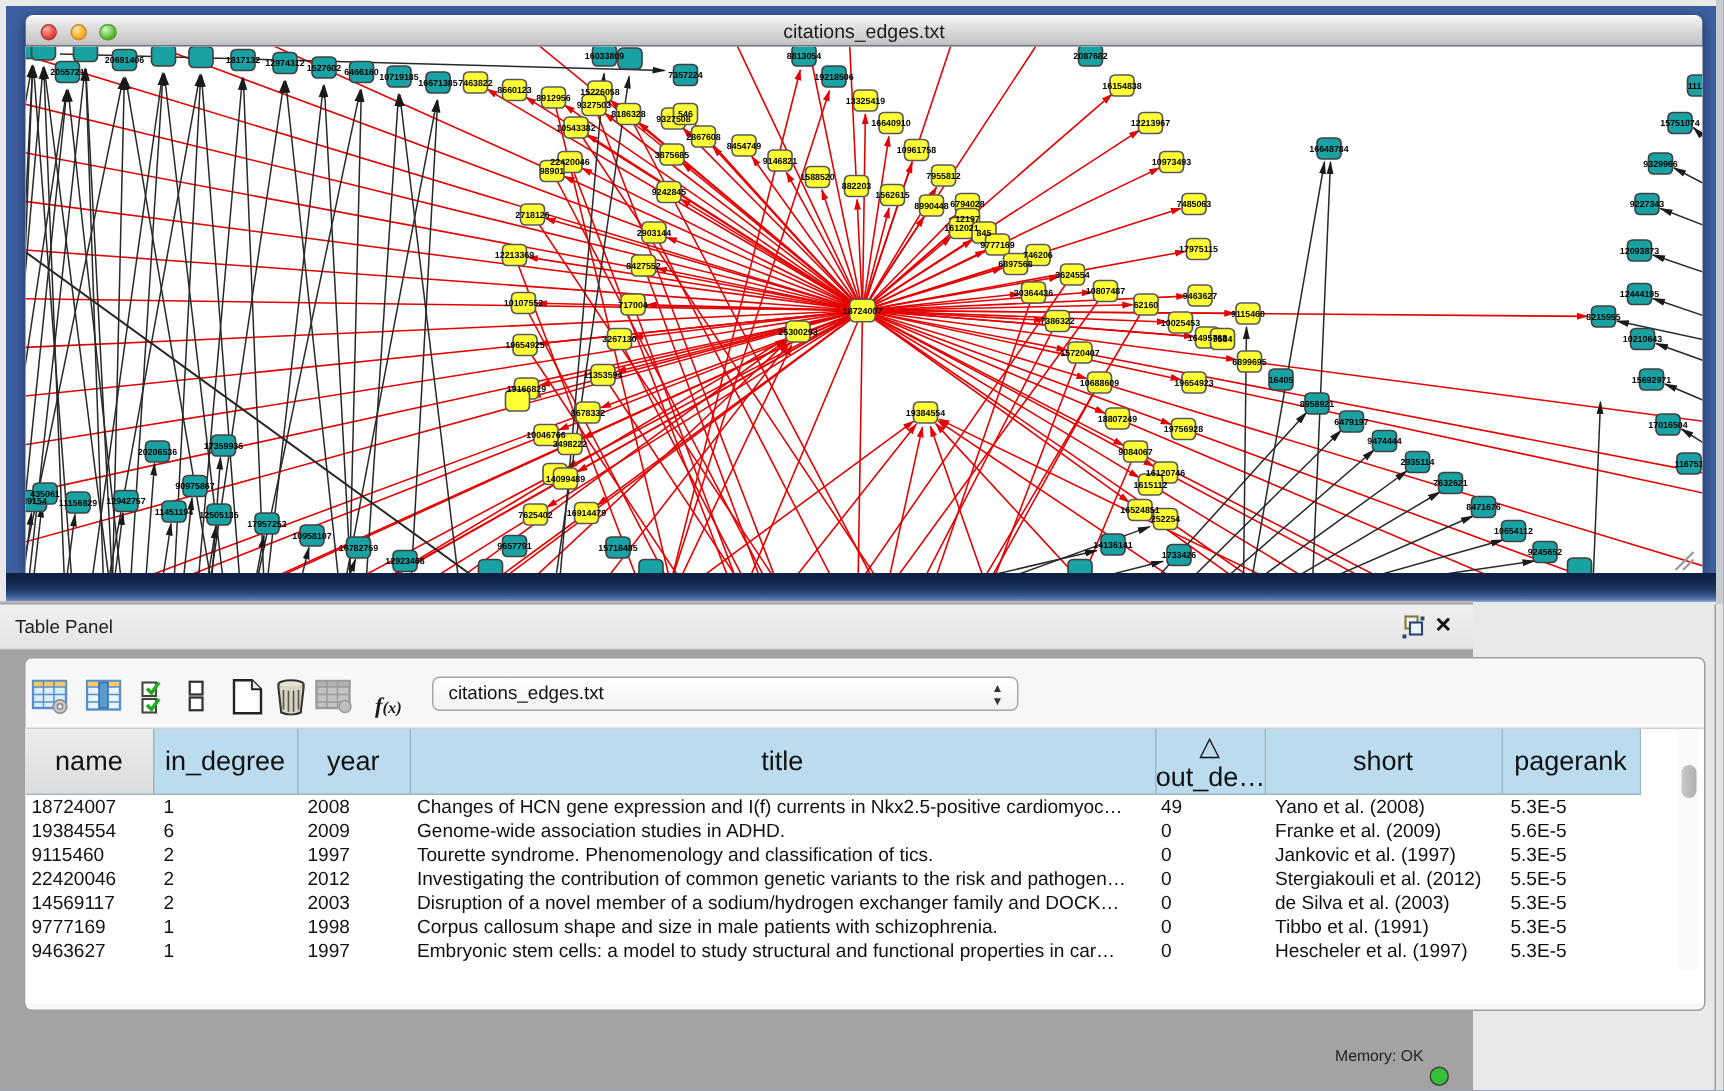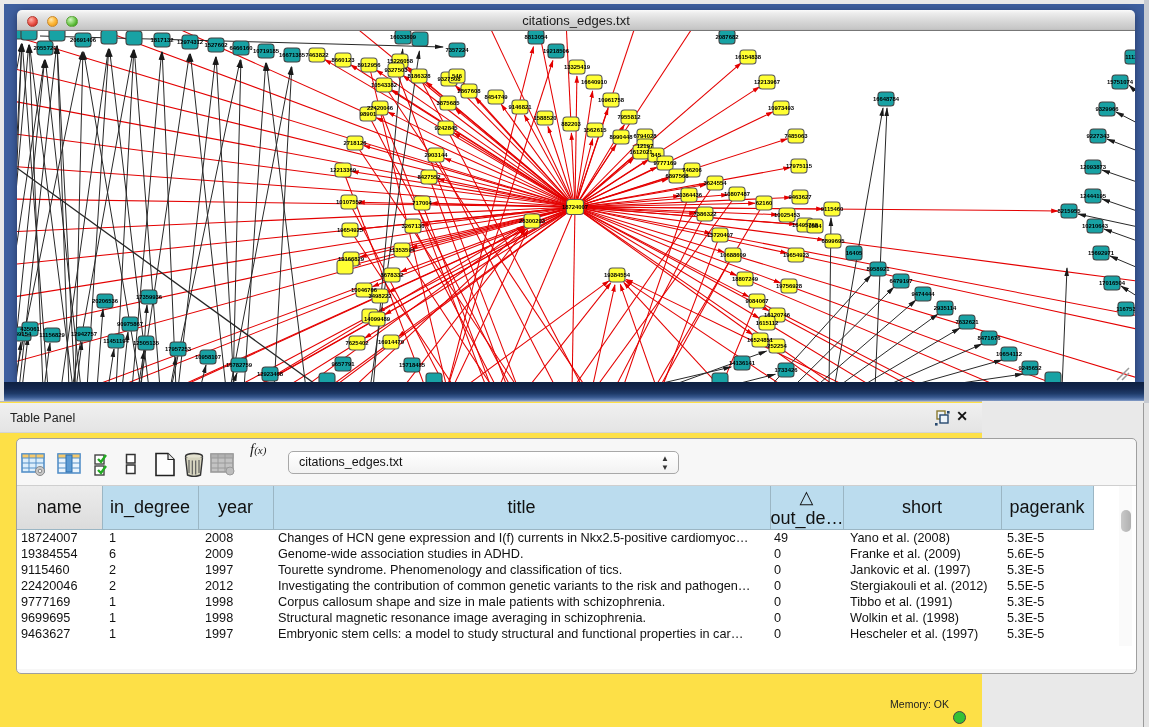--- a/index.html
+++ b/index.html
@@ -19,21 +19,21 @@
 #gcanvas{position:absolute;left:0;top:21px;width:1118px;height:351px;background:#fff;overflow:hidden}
 #gcanvas svg{display:block}
 .r{stroke:#e40000;stroke-width:1.05;fill:none}
 .k{stroke:#282828;stroke-width:1;fill:none}
 .k2{stroke:#262626;stroke-width:1.3;fill:none}
 .nt{fill:#18a2a4;stroke:#404040;stroke-width:1.1}
 .ny{fill:#ffff33;stroke:#585858;stroke-width:1.1}
 .nl{font-size:5.9px;font-weight:bold;fill:#000;text-anchor:middle;font-family:"Liberation Sans",sans-serif}
 #rstrip{position:absolute;right:0;top:0;width:5px;height:403px;background:#c6cad1}
 #rstrip2{position:absolute;right:0;top:403px;width:6px;height:324px;background:#e4e4e4;border-left:1px solid #9a9a9a}
-#tpanel{position:absolute;left:0;top:401px;width:982px;height:326px;background:#fde047;border-top:1px solid #bbb}
+#tpanel{position:absolute;left:0;top:401px;width:982px;height:326px;background:#a3a3a3;border-top:1px solid #bbb}
 #tpbar{position:absolute;left:0;top:1px;width:100%;height:30px;background:linear-gradient(180deg,#f0f0f0,#e4e4e4);border-bottom:1px solid #d4d4d4}
 #tpbar .lbl{position:absolute;left:10px;top:8px;font-size:12.5px;color:#222}
 #dockic{position:absolute;right:31px;top:7px}
 #closeic{position:absolute;right:14px;top:5px;font-size:14px;font-weight:bold;color:#111}
 #container{position:absolute;left:16px;top:36px;width:1121px;height:236px;background:#f7f7f7;
  border:1px solid #9f9f9f;border-radius:5px}
 .tbicon{position:absolute;top:13px}
 #combo{position:absolute;left:271px;top:12px;width:391px;height:23px;background:linear-gradient(180deg,#fff,#f2f2f2);
  border:1px solid #a8a8a8;border-radius:5px;font-size:12.5px;color:#111;line-height:21px;padding-left:10px}
 #combo .arr{position:absolute;right:9px;top:2px;font-size:8px;color:#333;line-height:9px;text-align:center}
@@ -633,21 +633,21 @@
  <ellipse cx="12" cy="4.5" rx="8.5" ry="3" fill="#e4e2d0" stroke="#333" stroke-width="1.4"></ellipse>
  <path d="M3.5 5.5 L5.5 23 Q12 26 18.5 23 L20.5 5.5" fill="#d6d4bf" stroke="#333" stroke-width="1.4"></path>
  <path d="M7 8v13M10.3 8.5v14M13.7 8.5v14M17 8v13" stroke="#555" stroke-width="1.1"></path>
 </svg>
 <svg class="tbicon" style="left:193px" width="26" height="24" viewBox="0 0 26 24">
  <rect x="1" y="2" width="22" height="18" fill="#c3c3c3" stroke="#9a9a9a" stroke-width="1.6"></rect>
  <rect x="1" y="2" width="22" height="4" fill="#b2b2b2" stroke="#9a9a9a" stroke-width="1"></rect>
  <path d="M1 11h22M1 16h22M8 2v18M15 2v18" stroke="#9a9a9a" stroke-width="1"></path>
  <circle cx="20" cy="19" r="4" fill="#bdbdbd" stroke="#999"></circle>
 </svg>
-<div class="tbicon" style="left:233px;top:2px;font-size:15px;font-style:italic;font-weight:normal;color:#1a1a1a;font-family:'Liberation Serif',serif">f<span style="font-size:11px">(x)</span></div>
+<div class="tbicon" style="left:233px;top:24px;font-size:15px;font-style:italic;font-weight:bold;color:#1a1a1a;font-family:'Liberation Serif',serif">f<span style="font-size:11px">(x)</span></div>
 
     <div id="combo">citations_edges.txt<span class="arr">▲<br>▼</span></div>
     <div id="tblwrap">
         <table class="dt">
           <colgroup>
             <col style="width:85px">
             <col style="width:96px">
             <col style="width:75px">
             <col style="width:497px">
             <col style="width:73px">
@@ -694,35 +694,35 @@
             <tr>
               <td class="c1">22420046</td>
               <td class="c2">2</td>
               <td class="c3">2012</td>
               <td class="c4">Investigating the contribution of common genetic variants to the risk and pathogen…</td>
               <td class="c5">0</td>
               <td class="c6">Stergiakouli et al. (2012)</td>
               <td class="c7">5.5E‑5</td>
             </tr>
             <tr>
+              <td class="c1">14569117</td>
+              <td class="c2">2</td>
+              <td class="c3">2003</td>
+              <td class="c4">Disruption of a novel member of a sodium/hydrogen exchanger family and DOCK…</td>
+              <td class="c5">0</td>
+              <td class="c6">de Silva et al. (2003)</td>
+              <td class="c7">5.3E‑5</td>
+            </tr>
+            <tr>
               <td class="c1">9777169</td>
               <td class="c2">1</td>
               <td class="c3">1998</td>
               <td class="c4">Corpus callosum shape and size in male patients with schizophrenia.</td>
               <td class="c5">0</td>
               <td class="c6">Tibbo et al. (1991)</td>
-              <td class="c7">5.3E‑5</td>
-            </tr>
-            <tr>
-              <td class="c1">9699695</td>
-              <td class="c2">1</td>
-              <td class="c3">1998</td>
-              <td class="c4">Structural magnetic resonance image averaging in schizophrenia.</td>
-              <td class="c5">0</td>
-              <td class="c6">Wolkin et al. (1998)</td>
               <td class="c7">5.3E‑5</td>
             </tr>
             <tr>
               <td class="c1">9463627</td>
               <td class="c2">1</td>
               <td class="c3">1997</td>
               <td class="c4">Embryonic stem cells: a model to study structural and functional properties in car…</td>
               <td class="c5">0</td>
               <td class="c6">Hescheler et al. (1997)</td>
               <td class="c7">5.3E‑5</td>

